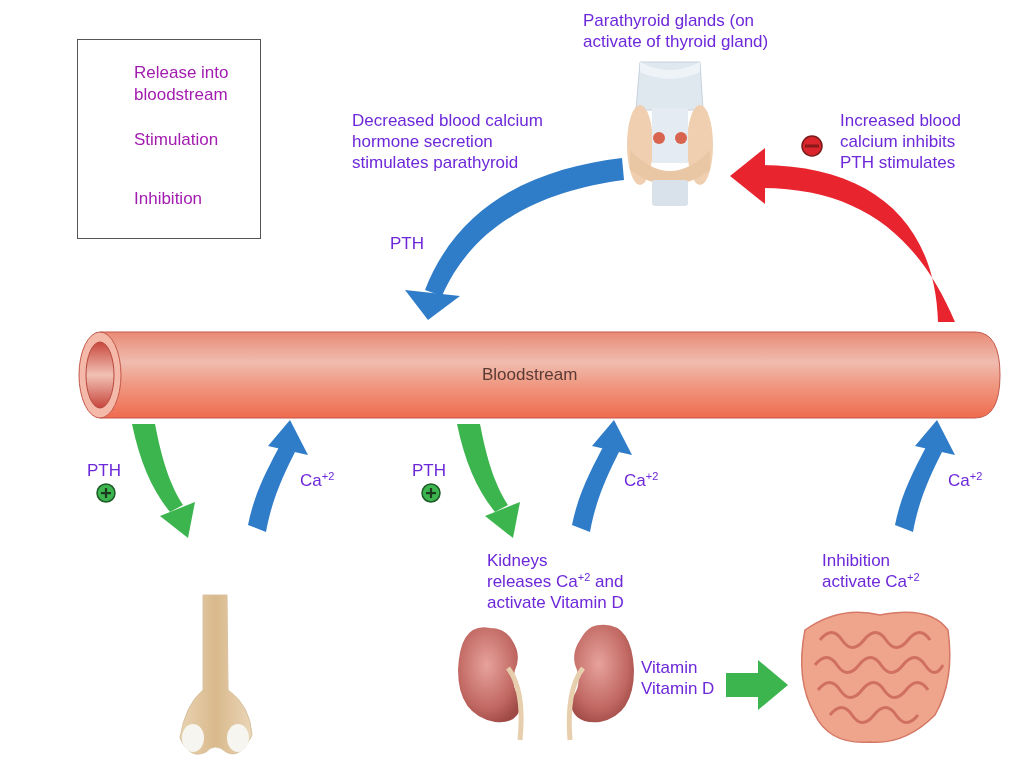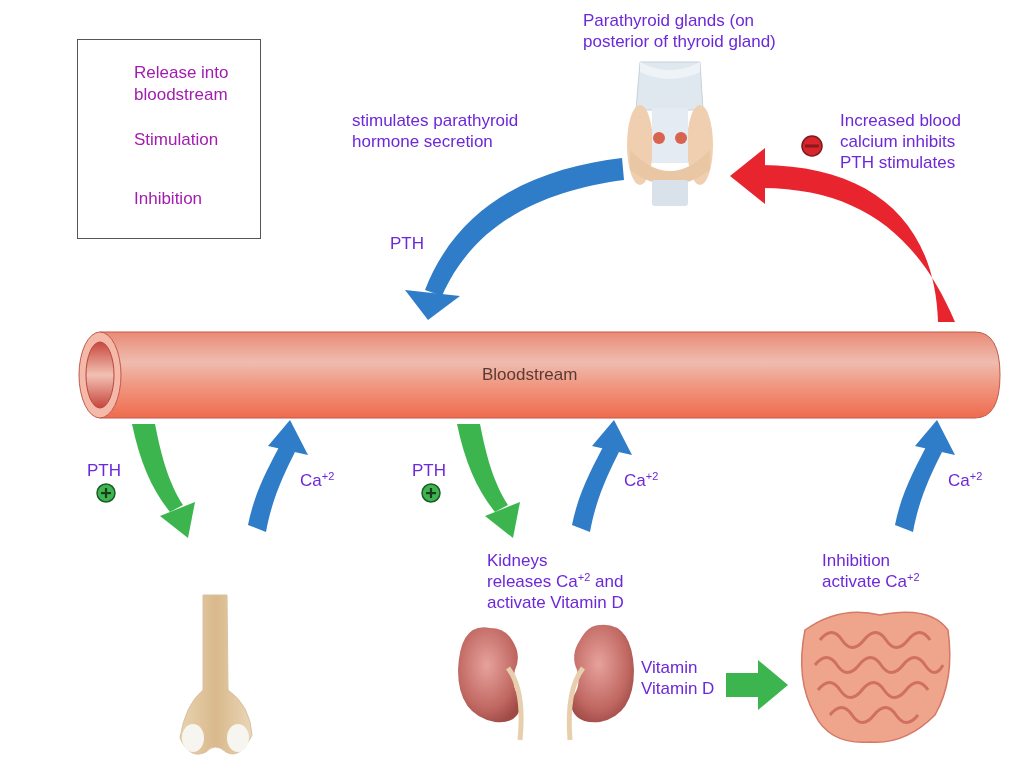--- a/index.html
+++ b/index.html
@@ -149,26 +149,27 @@
   <div class="legend-box"></div>
   <div class="legend-text" style="left:134px;top:62px">
     <div>Release into</div>
     <div>bloodstream</div>
   </div>
   <div class="legend-text" style="left:134px;top:129px">Stimulation</div>
   <div class="legend-text" style="left:134px;top:188px">Inhibition</div>
 
   <div class="lbl" style="left:583px;top:10px">
     <div>Parathyroid glands (on</div>
-    <div>posterior of thyroid gland)</div>
+    <div>activate of thyroid gland)</div>
   </div>
 
   <div class="lbl" style="left:352px;top:110px">
+    <div>Decreased blood calcium</div>
+    <div>hormone secretion</div>
     <div>stimulates parathyroid</div>
-    <div>hormone secretion</div>
   </div>
 
   <div class="lbl" style="left:840px;top:110px">
     <div>Increased blood</div>
     <div>calcium inhibits</div>
     <div>PTH stimulates</div>
   </div>
 
   <div class="lbl" style="left:390px;top:233px">PTH</div>
 

